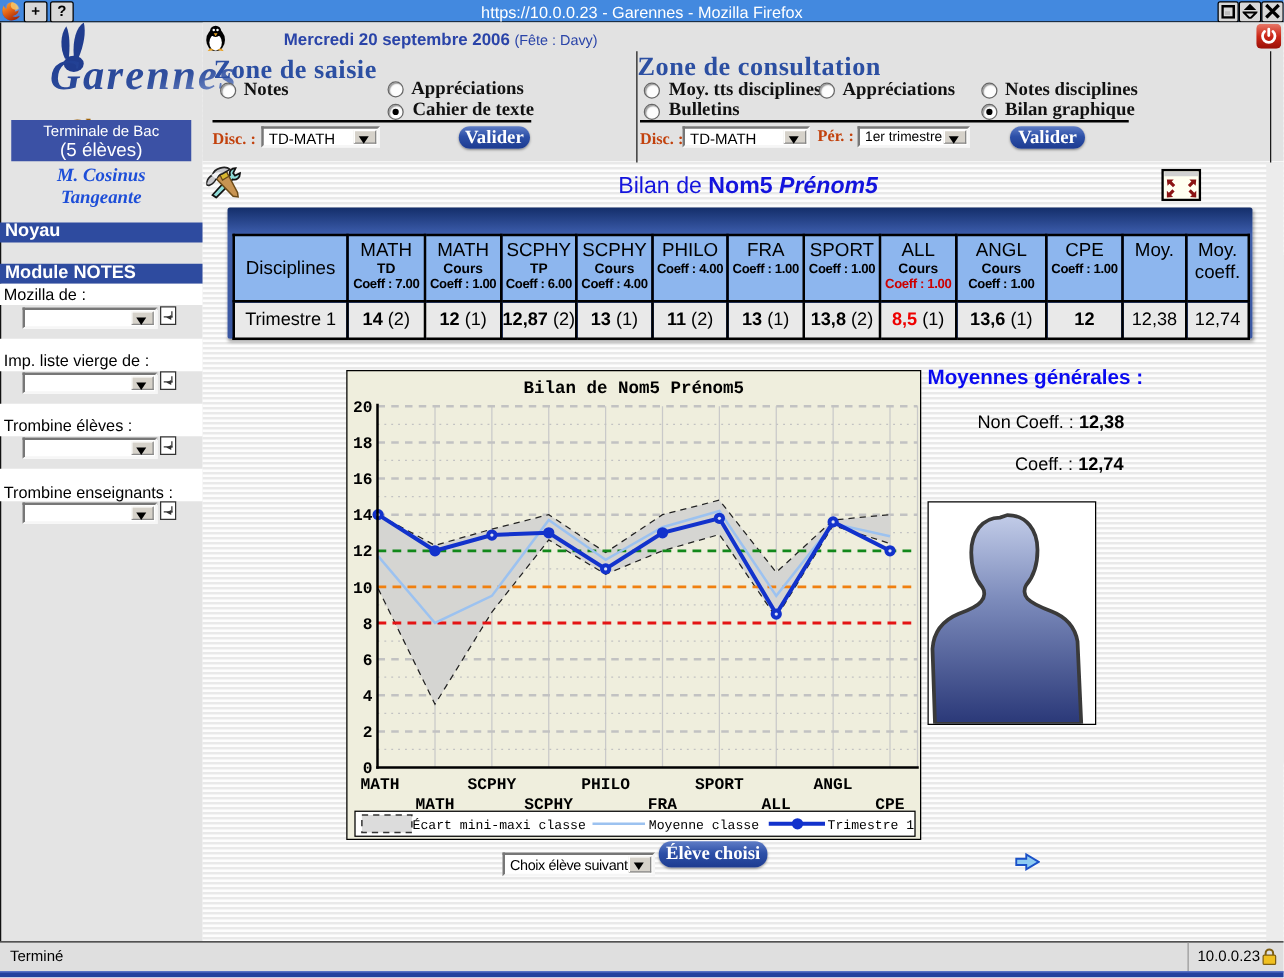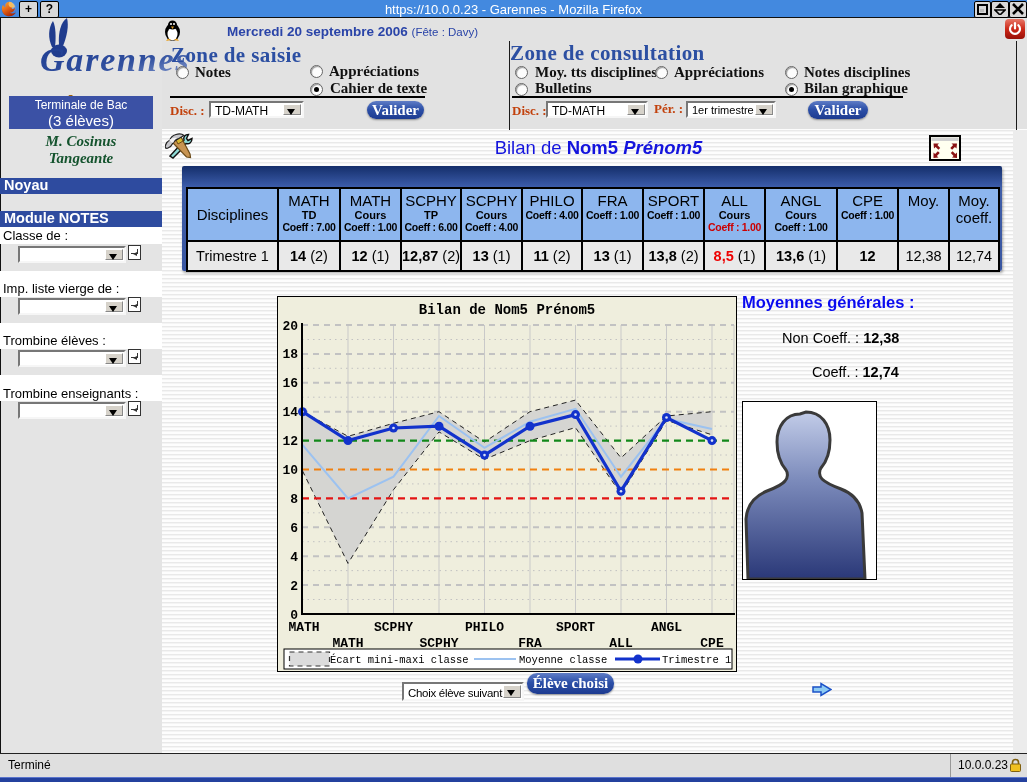--- a/index.html
+++ b/index.html
@@ -135,28 +135,28 @@
         </linearGradient>
       </defs>
 <path d="M12 29 C8 21 8 10 13 3 C16 9 16 20 15 29 Z" fill="#203c8e"></path>
 <path d="M19 27 C18 14 21 4 27 0 C29 8 27 18 23 28 Z" fill="#203c8e"></path>
 <ellipse cx="19" cy="33" rx="8" ry="6.5" fill="#203c8e"></ellipse>
 <text x="0" y="53" font-family="Liberation Serif,serif" font-style="italic" font-weight="bold" font-size="34" letter-spacing="1.8" fill="url(#lg)">Garennes</text>
 </svg></div>
 <div class="abs" style="left:0;top:92px;width:162px;text-align:center;font-family:'Liberation Serif',serif;font-weight:bold;font-size:20px;color:#a16207;">Classe</div>
 <div class="abs" style="left:9px;top:96px;width:144px;height:33px;background:#3b51a5;color:#fff;text-align:center;">
  <div style="font-size:12px;padding-top:2px;">Terminale de Bac</div>
- <div style="font-size:15px;">(3 élèves)</div>
+ <div style="font-size:15px;">(5 élèves)</div>
 </div>
-<div class="abs" style="left:0;top:133px;width:162px;text-align:center;font-family:'Liberation Serif',serif;font-style:italic;font-weight:bold;font-size:15px;color:#14532d;line-height:17px;">M. Cosinus<br>Tangeante</div>
+<div class="abs" style="left:0;top:133px;width:162px;text-align:center;font-family:'Liberation Serif',serif;font-style:italic;font-weight:bold;font-size:15px;color:#1d4ed8;line-height:17px;">M. Cosinus<br>Tangeante</div>
 <div class="abs bluebar" style="top:178px;">Noyau</div>
 <div class="abs bluebar" style="top:211px;">Module NOTES</div>
 
 <div class="abs whiteband" style="top:227px;height:17px;"></div>
-<div class="abs sblabel" style="top:228px;">Classe de :</div>
+<div class="abs sblabel" style="top:228px;">Mozilla de :</div>
 <div class="abs whiteband" style="top:271px;height:26px;"></div>
 <div class="abs sblabel" style="top:281px;">Imp. liste vierge de :</div>
 <div class="abs whiteband" style="top:323px;height:26px;"></div>
 <div class="abs sblabel" style="top:333px;">Trombine élèves :</div>
 <div class="abs whiteband" style="top:375px;height:26px;"></div>
 <div class="abs sblabel" style="top:386px;">Trombine enseignants :</div>
 
 <div class="abs sel" style="left:18px;top:246px;width:108px;height:17px;">
     <span class="arr"></span>
   </div>

